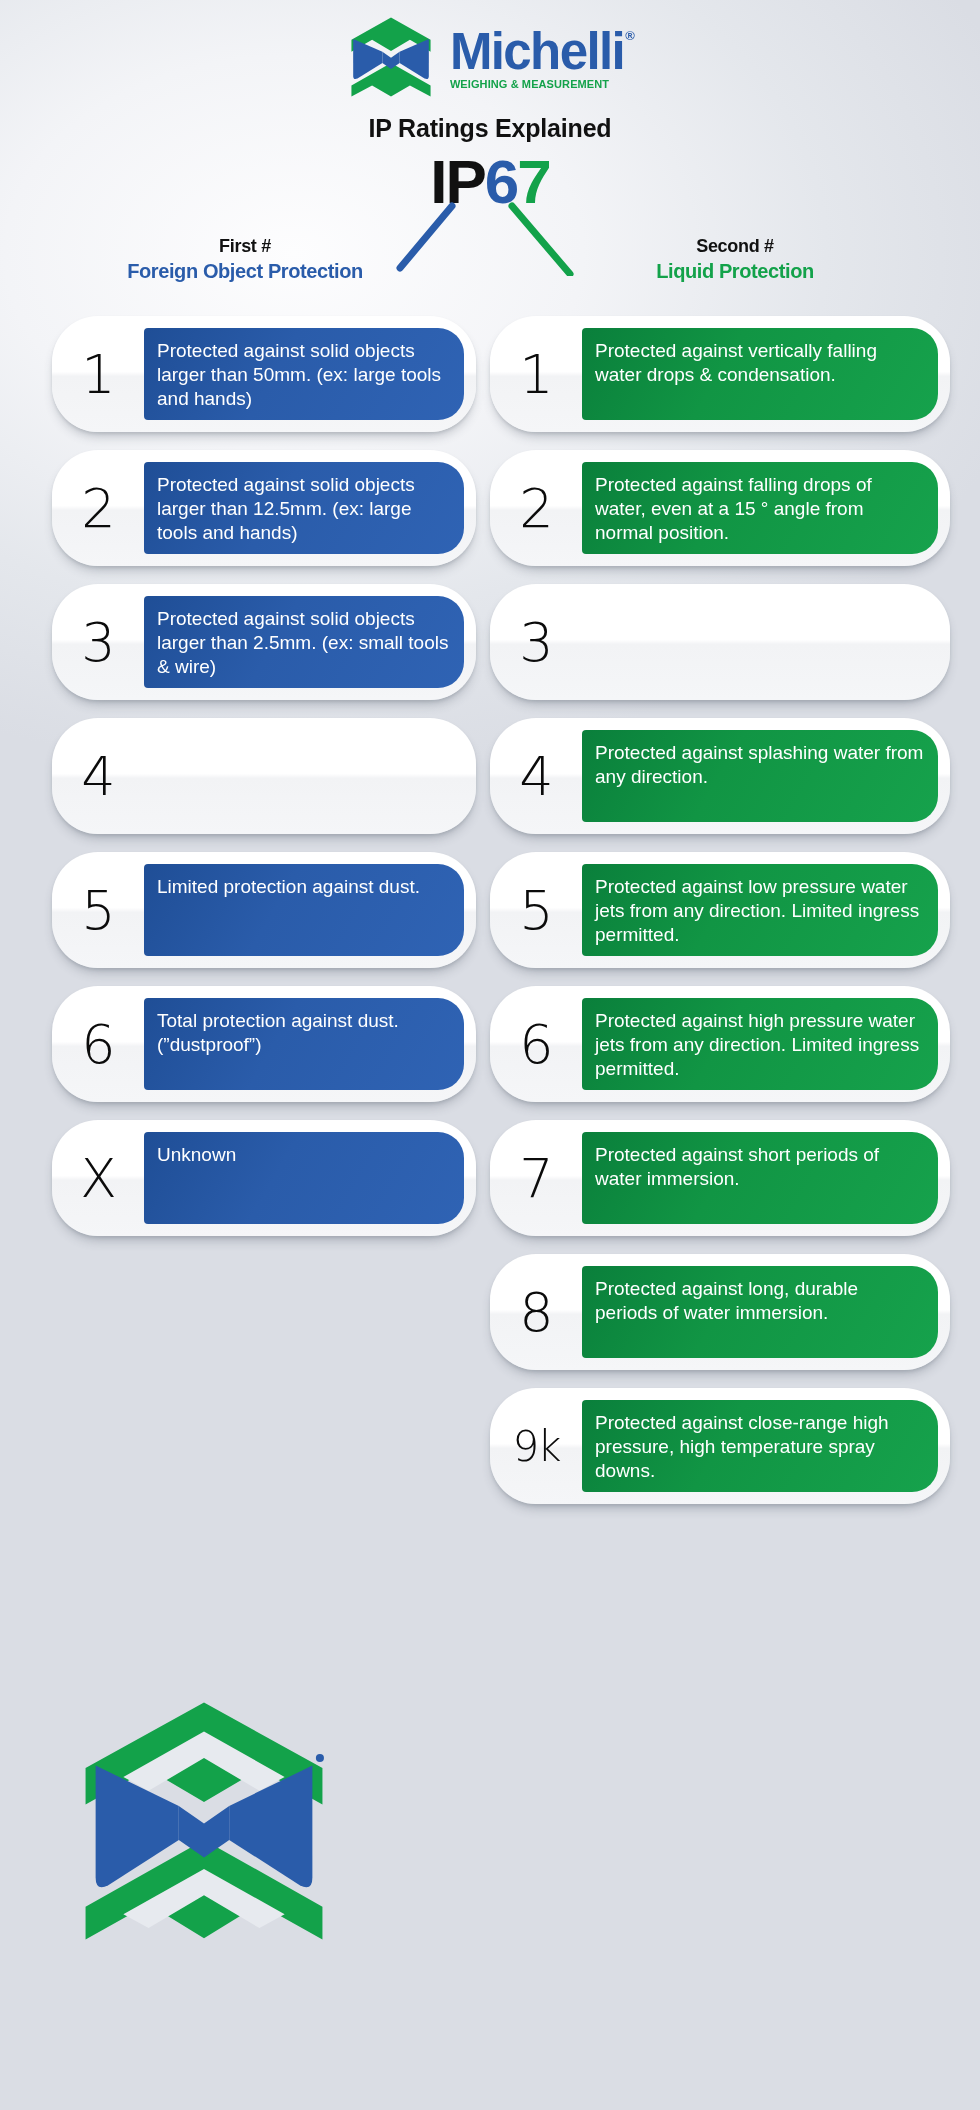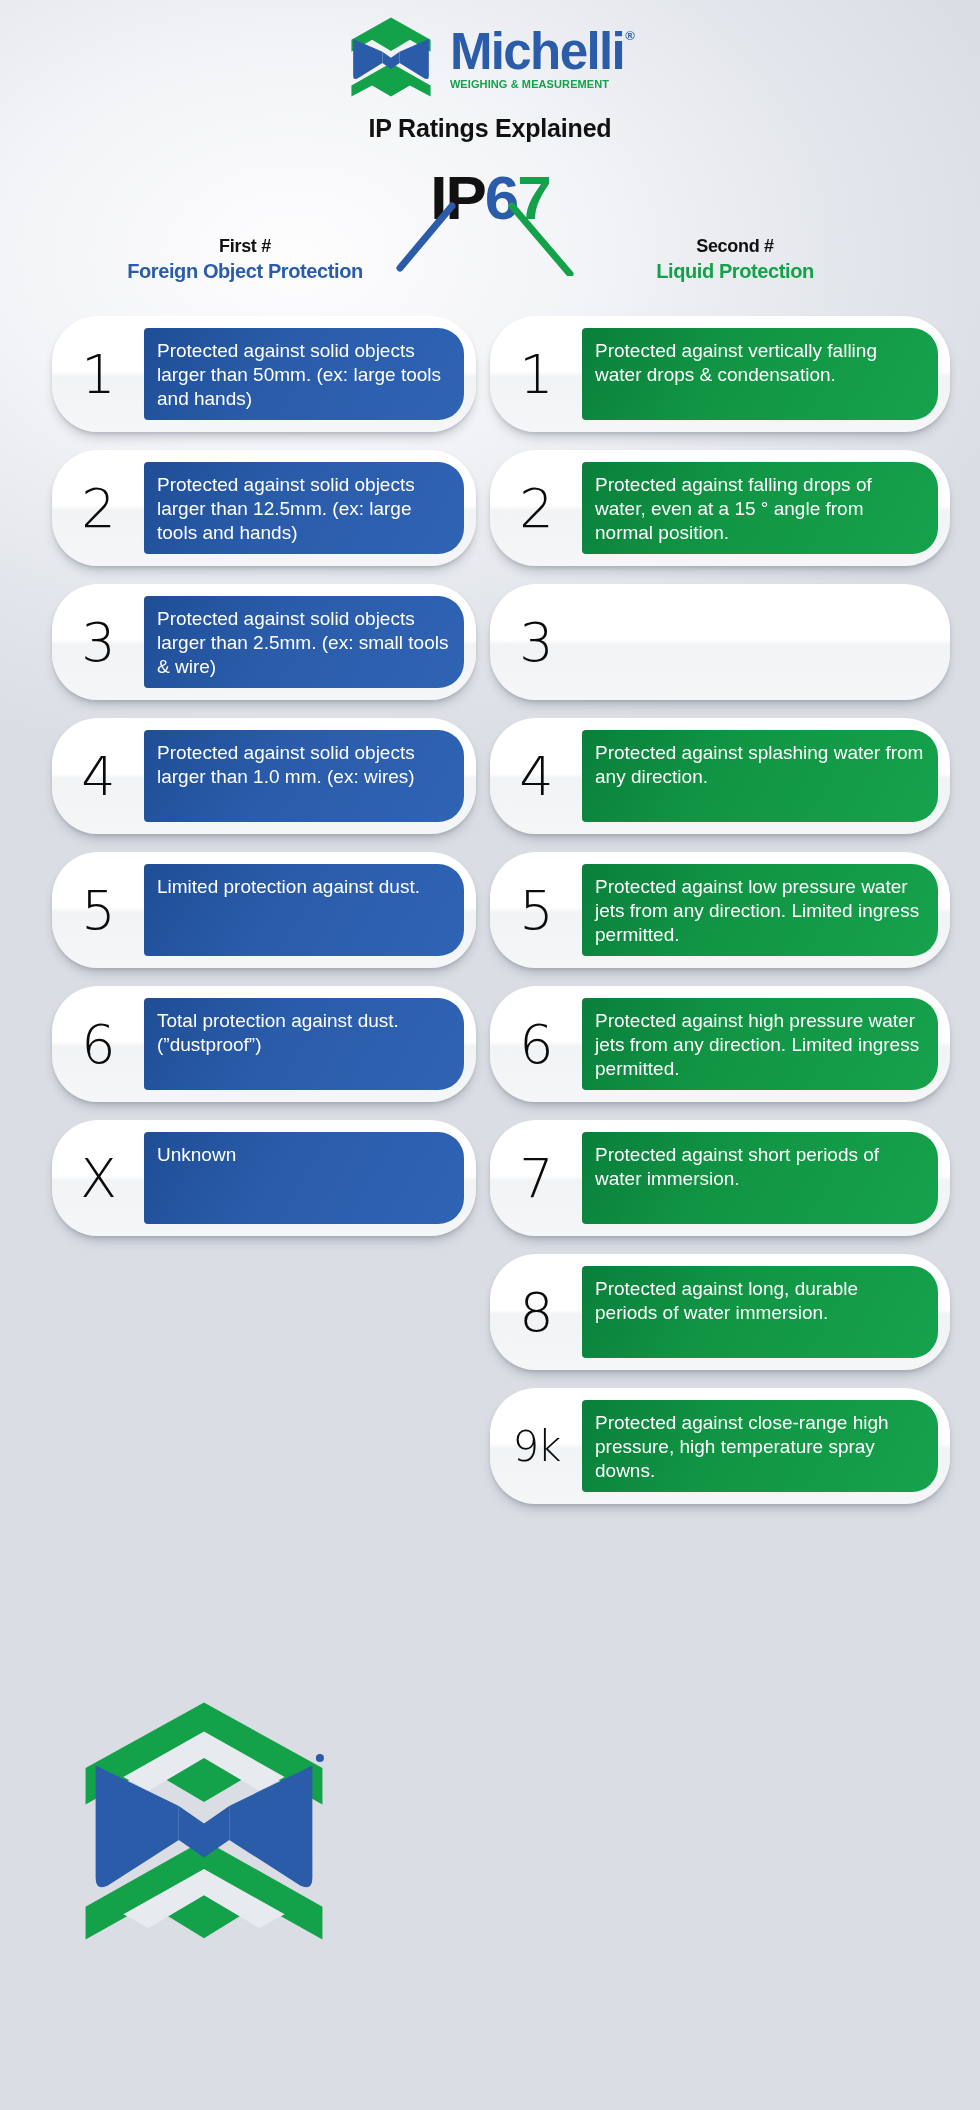--- a/index.html
+++ b/index.html
@@ -70,21 +70,21 @@
 
   .subtitle {
     margin-top: 14px;
     font-size: 25px;
     font-weight: bold;
     color: #111;
     letter-spacing: -0.2px;
   }
 
   .ipcode {
-    margin-top: 24px;
+    margin-top: 8px;
     font-size: 62px;
     font-weight: bold;
     letter-spacing: -2px;
     line-height: 1;
   }
   .ip-black { color: #111; }
   .ip-blue  { color: #2a5caa; }
   .ip-green { color: #13a24a; }
 
   .connector { position: absolute; top: 196px; left: 0; width: 980px; height: 80px; }
@@ -240,23 +240,20 @@
           </div>
         </div>
         <div class="card" style="height: 116px; margin-bottom: 18px;">
           <div class="card-num">3</div>
           <div class="card-panel panel-blue">
             <span class="panel-text">Protected against solid objects larger than 2.5mm. (ex: small tools &amp; wire)</span>
           </div>
         </div>
         <div class="card" style="height: 116px; margin-bottom: 18px;">
           <div class="card-num">4</div>
-          <div class="card-panel panel-blue">
-            <span class="panel-text">Protected against solid objects larger than 1.0 mm. (ex: wires)</span>
-          </div>
         </div>
         <div class="card" style="height: 116px; margin-bottom: 18px;">
           <div class="card-num">5</div>
           <div class="card-panel panel-blue">
             <span class="panel-text">Limited protection against dust.</span>
           </div>
         </div>
         <div class="card" style="height: 116px; margin-bottom: 18px;">
           <div class="card-num">6</div>
           <div class="card-panel panel-blue">

